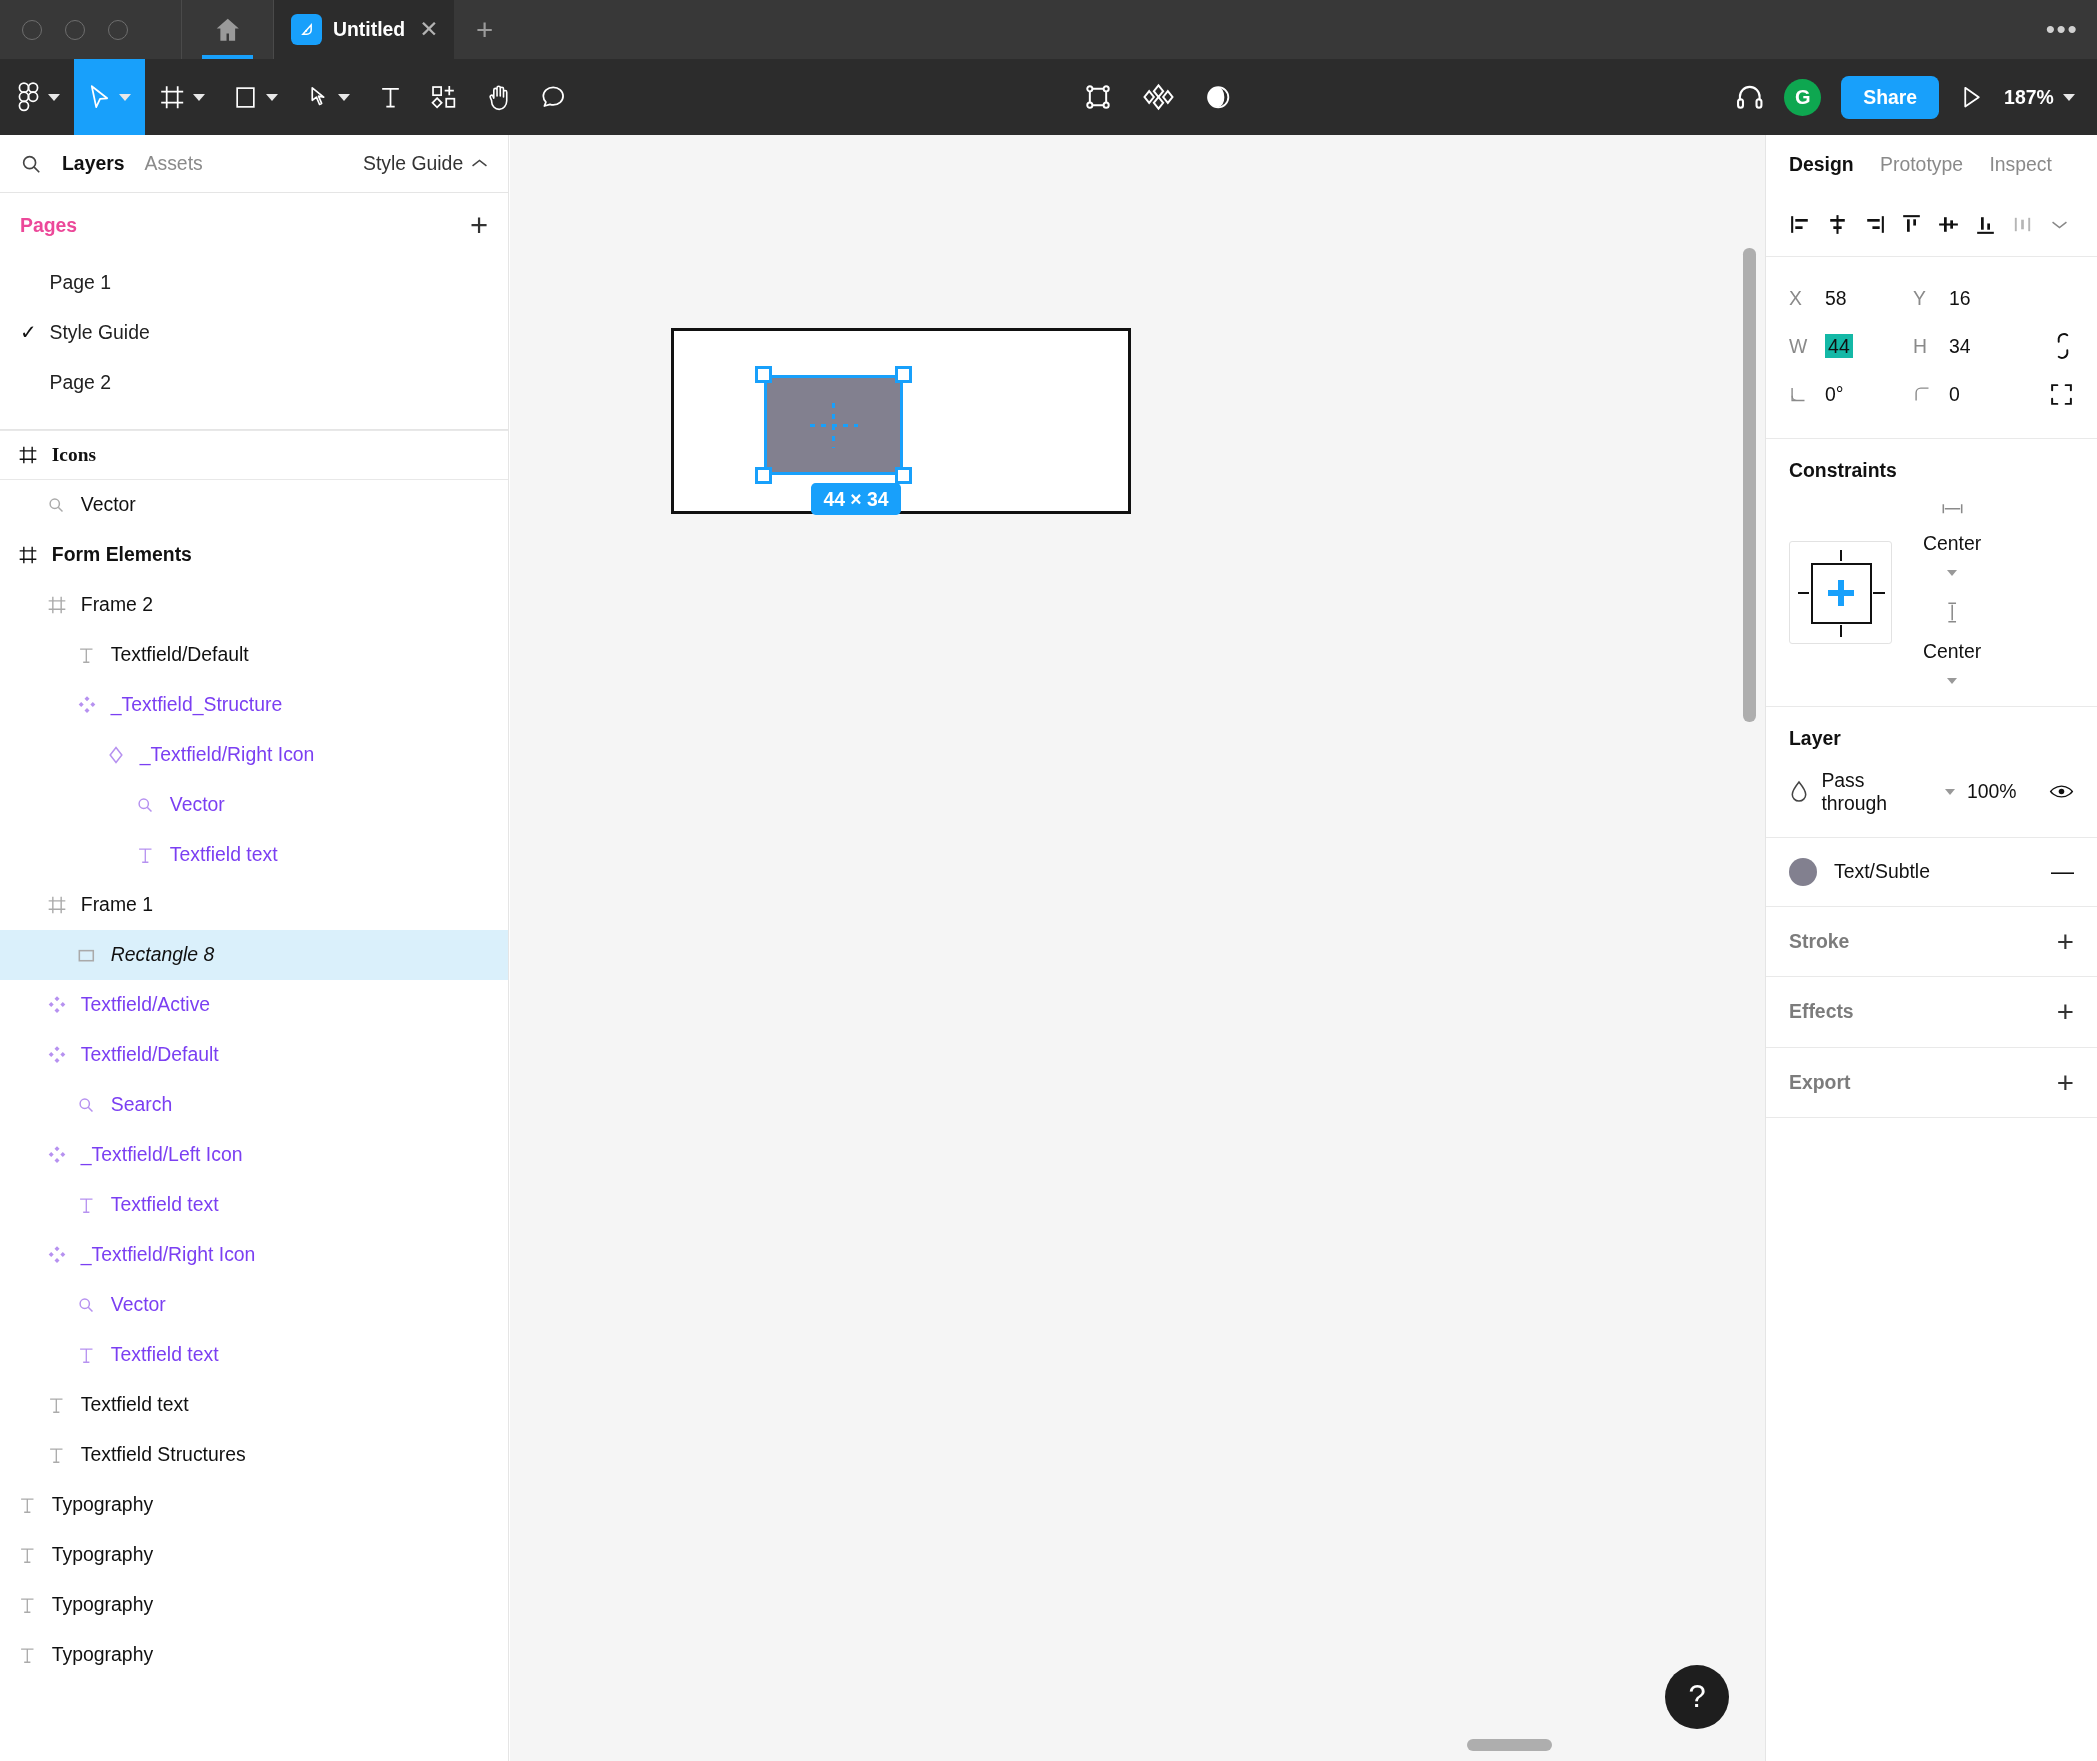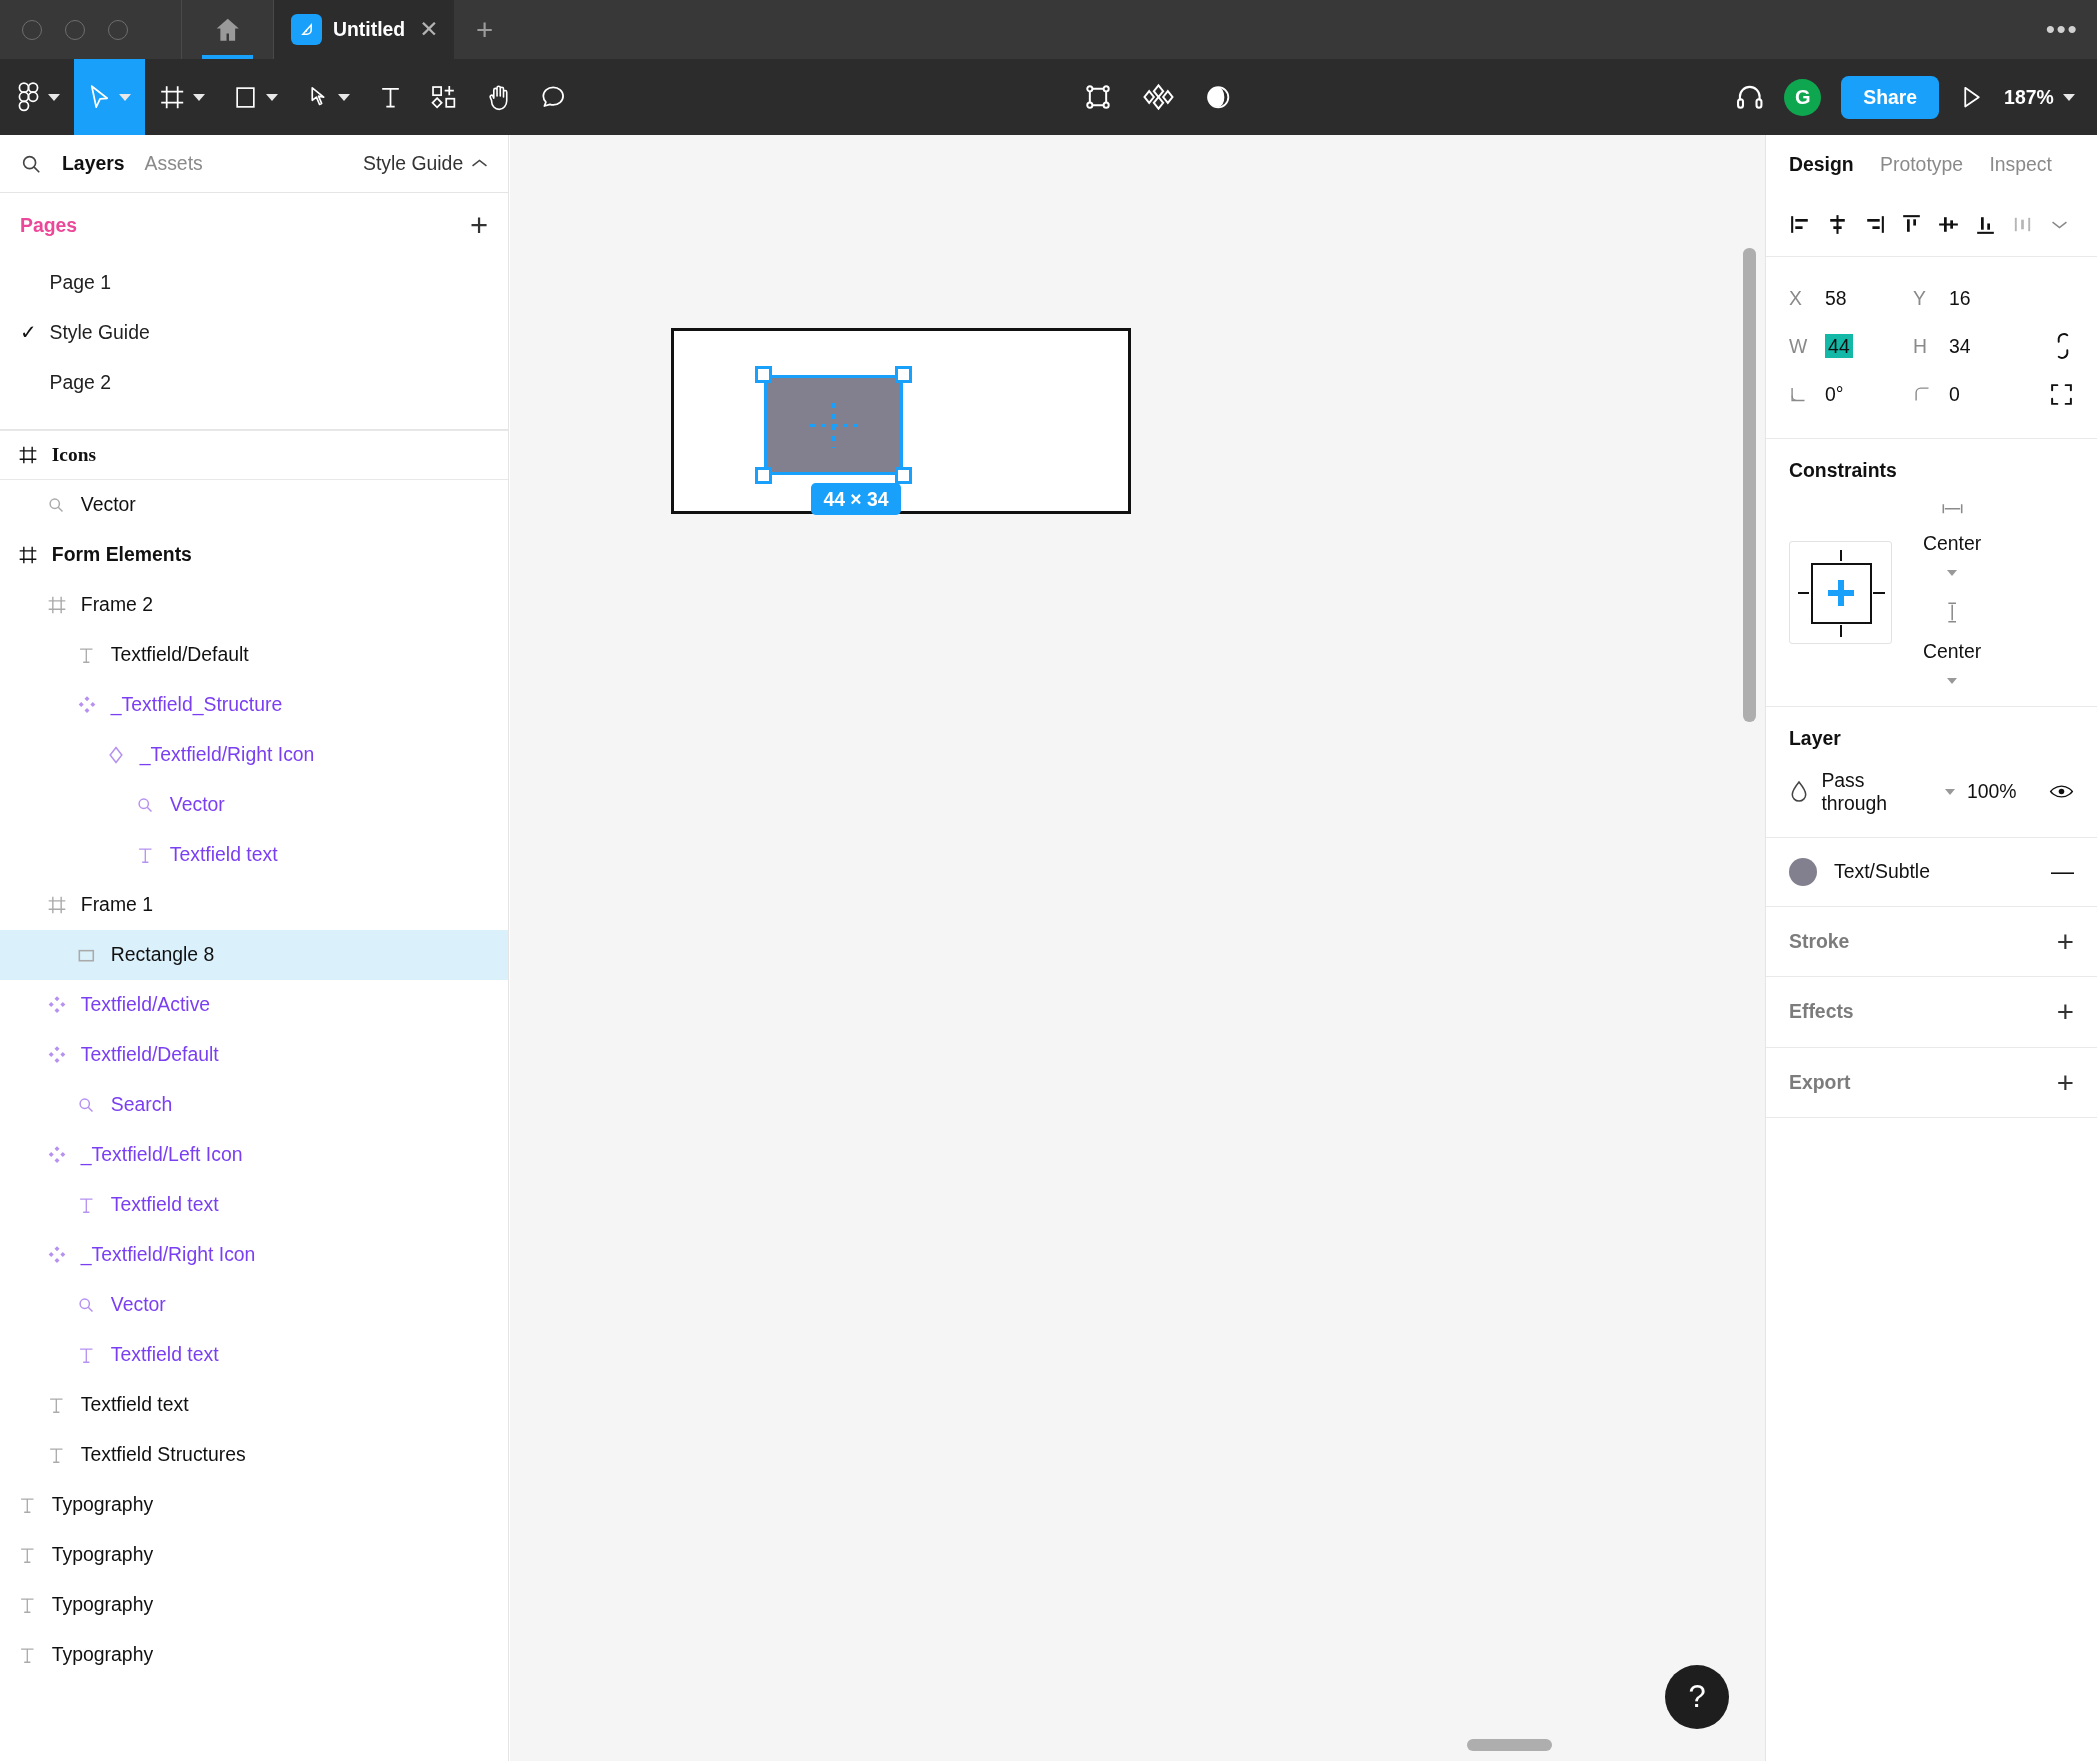--- a/index.html
+++ b/index.html
@@ -437,21 +437,21 @@
             </svg>
           </span>
           <span style="margin-left: 7.8px;">Frame 1</span>
         </div>
         <div class="layer-row selected" style="padding-left: 70px;">
           <span class="li-icon">
             <svg width="18.6" height="18.6" viewBox="0 0 24 24">
               <rect x="3" y="6" width="18" height="13" fill="none" stroke="#aaa" stroke-width="2"></rect>
             </svg>
           </span>
-          <span style="margin-left: 7.8px;">Rectangle 8</span>
+          <span style="margin-left: 7.8px; font-style: italic;">Rectangle 8</span>
         </div>
         <div class="layer-row purple" style="padding-left: 40px;">
           <span class="li-icon">
             <svg width="20" height="20" viewBox="0 0 24 24">
               <g fill="#b691f0">
                 <path d="M12 1.5l3 3-3 3-3-3z"></path>
                 <path d="M12 15.5l3 3-3 3-3-3z"></path>
                 <path d="M5 8.5l3 3-3 3-3-3z"></path>
                 <path d="M19 8.5l3 3-3 3-3-3z"></path>
               </g>

